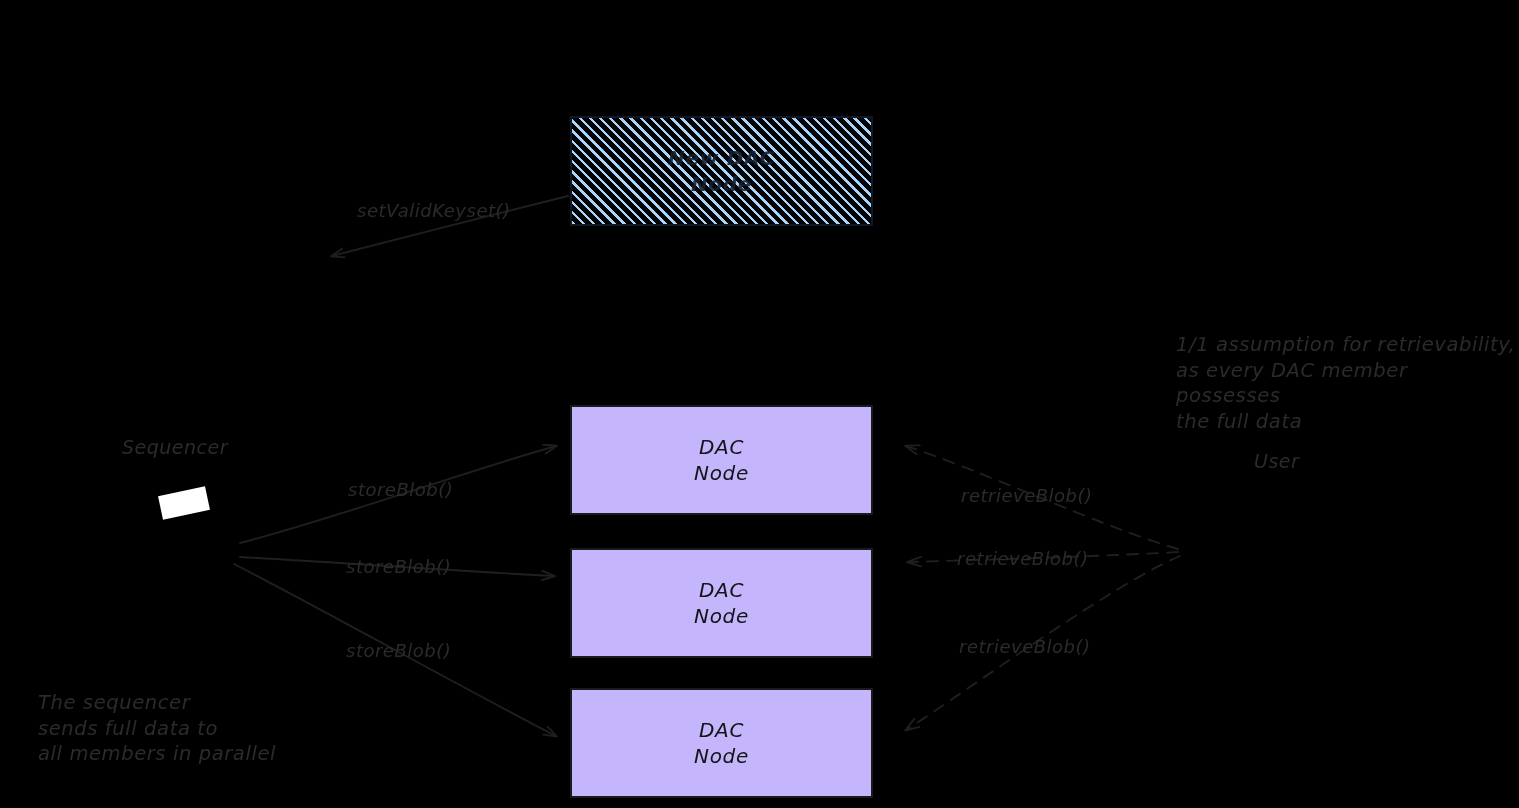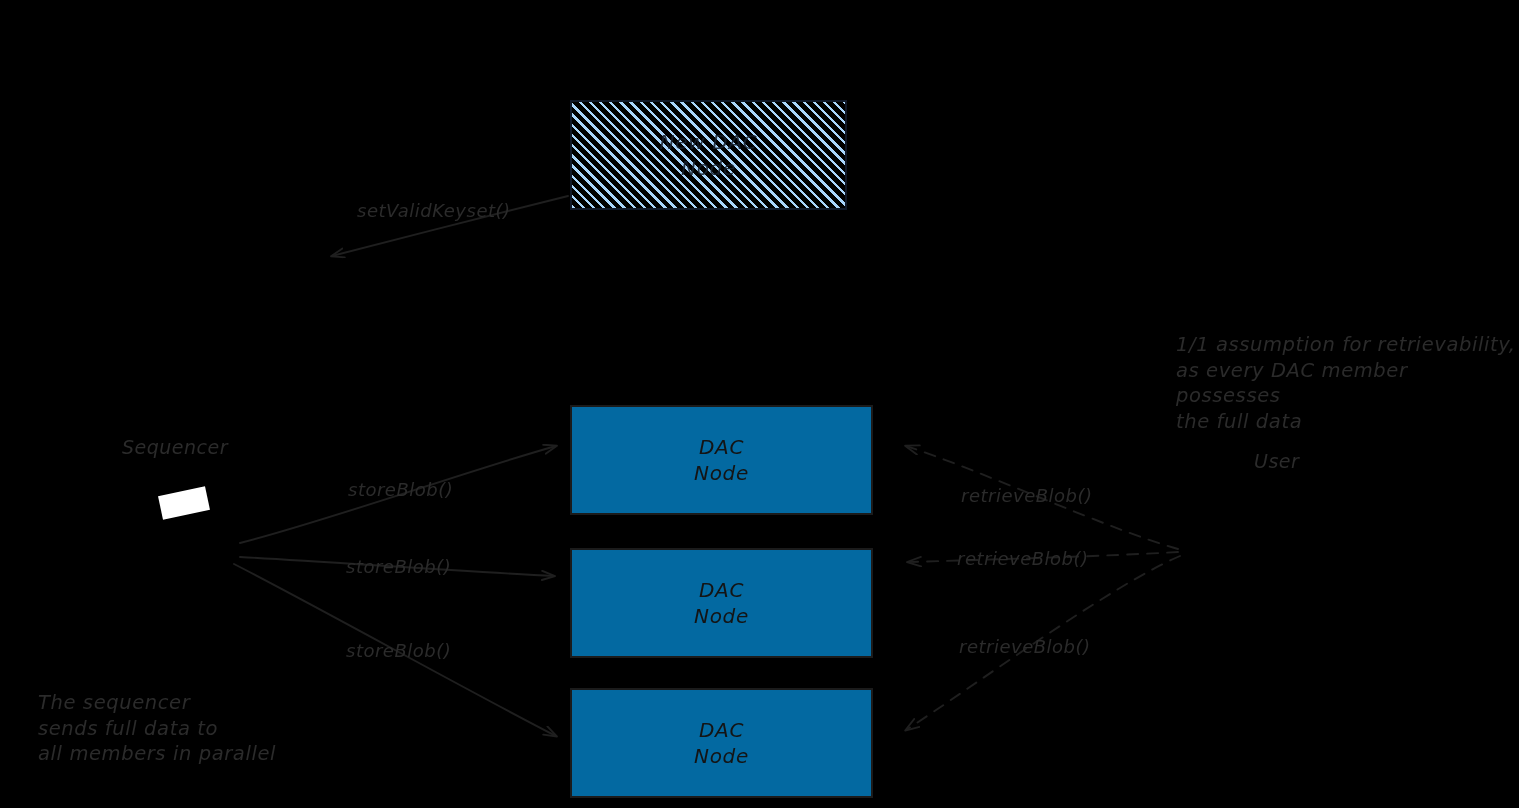--- a/index.html
+++ b/index.html
@@ -69,39 +69,40 @@
     left: 10px;
     top: 213px;
     width: 304px;
     height: 110px;
     background: #fdc9c9;
   }
   .dac-box {
     left: 570px;
     width: 303px;
     height: 110px;
-    background: #0369a1;
+    background: #c4b5fd;
   }
   #box-dac-node-1 { top: 405px; }
   #box-dac-node-2 { top: 548px; }
   #box-dac-node-3 { top: 688px; }
   #box-new-dac-node {
     left: 570px;
-    top: 100px;
-    width: 277px;
+    top: 116px;
+    width: 303px;
     height: 110px;
     background:
       repeating-linear-gradient(
         45deg,
         #a9d5fb 0px,
         #a9d5fb 2.4px,
         #000000 2.4px,
         #000000 7.2px
       );
     border-color: #101828;
+    font-weight: bold;
   }
   #box-new-dac-node .box-text {
     color: #16202e;
     opacity: 0.88;
   }
   #sequencer-shape {
     position: absolute;
     left: 160px;
     top: 491px;
     width: 48px;

